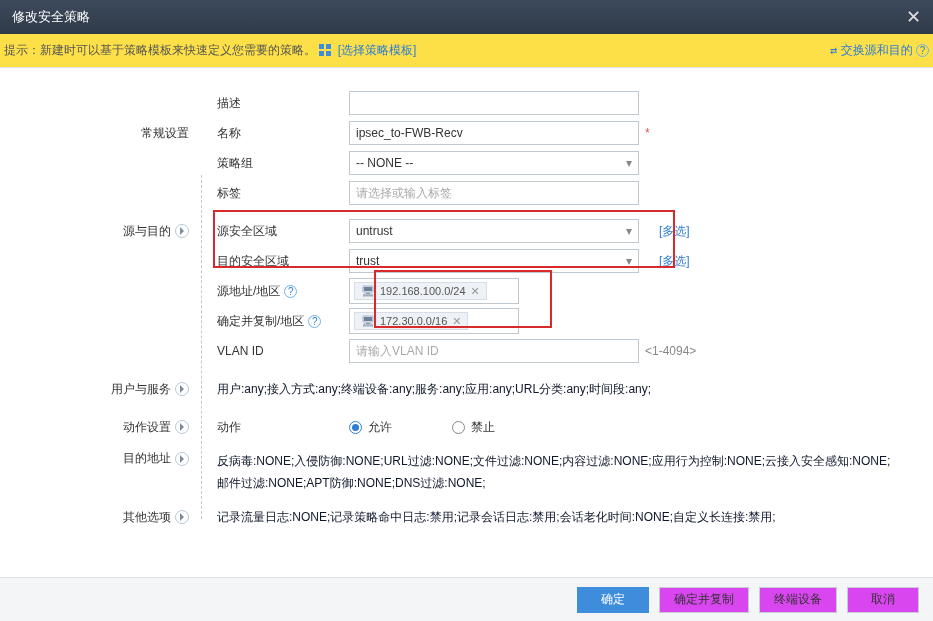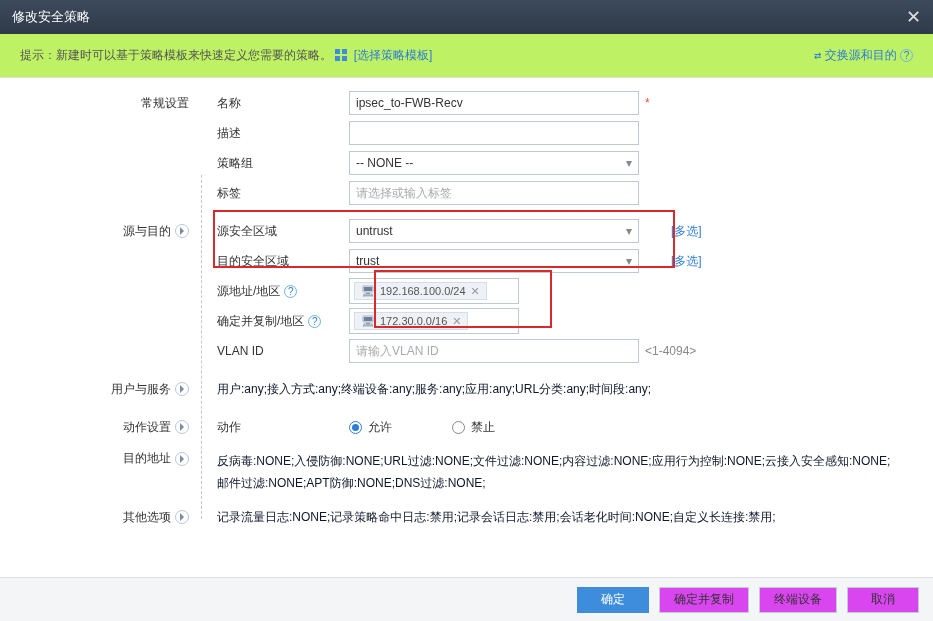--- a/index.html
+++ b/index.html
@@ -19,26 +19,26 @@
     color: #fff;
     display: flex;
     align-items: center;
     padding: 0 12px;
     justify-content: space-between;
     gap: 32px;
   }
   .titlebar .title { font-size: 13px; }
   .close-icon { font-size: 18px; cursor: pointer; color: #ddd; }
   .tipbar {
-    height: 44px;
-    background: #bef264;
+    height: 34px;
+    background: #fde047;
     border-bottom: 1px solid #e0e0e0;
     display: flex;
     align-items: center;
-    padding: 0 20px;
+    padding: 0 4px;
     justify-content: space-between;
     font-size: 12px;
   }
   .tipbar .left { color: #555; }
   .tipbar .link { color: #2d7cd6; text-decoration: none; cursor: pointer; }
   .tpl-icon { display: inline-block; width: 12px; height: 12px; vertical-align: -2px; margin-right: 3px; }
   .swap-icon { font-family: monospace; }
   .content {
     position: absolute;
     top: 68px; bottom: 44px; left: 0; right: 0;
@@ -86,21 +86,21 @@
     padding-left: 22px;
     color: #333;
     display: flex;
     align-items: center;
     gap: 4px;
   }
   .field-control {
     width: 290px;
   }
   .after {
-    margin-left: 20px;
+    margin-left: 8px;
     color: #2d7cd6;
     padding-left: 12px;
   }
   .required-star { color: #d9534f; margin-left: 6px; }
   input.text, .select, .tagbox {
     width: 290px;
     height: 24px;
     border: 1px solid #bfc7cf;
     padding: 0 6px;
     font-size: 12px;
@@ -202,36 +202,36 @@
       <span>交换源和目的</span>
       <span class="help-icon">?</span>
     </a>
   </div>
 </div>
 
 <div class="content">
   <div class="vline"></div>
 
   <div class="row">
+    <div class="section-label"></div>
+    <div class="field-label">描述</div>
+    <div class="field-control">
+      <input class="text" type="text" value="" style="">
+    </div>
+  </div>
+
+  <div class="row">
     <div class="section-label">
       <span>常规设置</span>
     </div>
     <div class="field-label">名称</div>
     <div class="field-control">
       <input class="text" type="text" value="ipsec_to-FWB-Recv" style="">
     </div>
     <span class="required-star">*</span>
-  </div>
-
-  <div class="row">
-    <div class="section-label"></div>
-    <div class="field-label">描述</div>
-    <div class="field-control">
-      <input class="text" type="text" value="" style="">
-    </div>
   </div>
 
   <div class="row">
     <div class="section-label"></div>
     <div class="field-label">策略组</div>
     <div class="field-control">
       <div class="select">
         <span>-- NONE --</span>
         <span class="caret">▾</span>
       </div>

